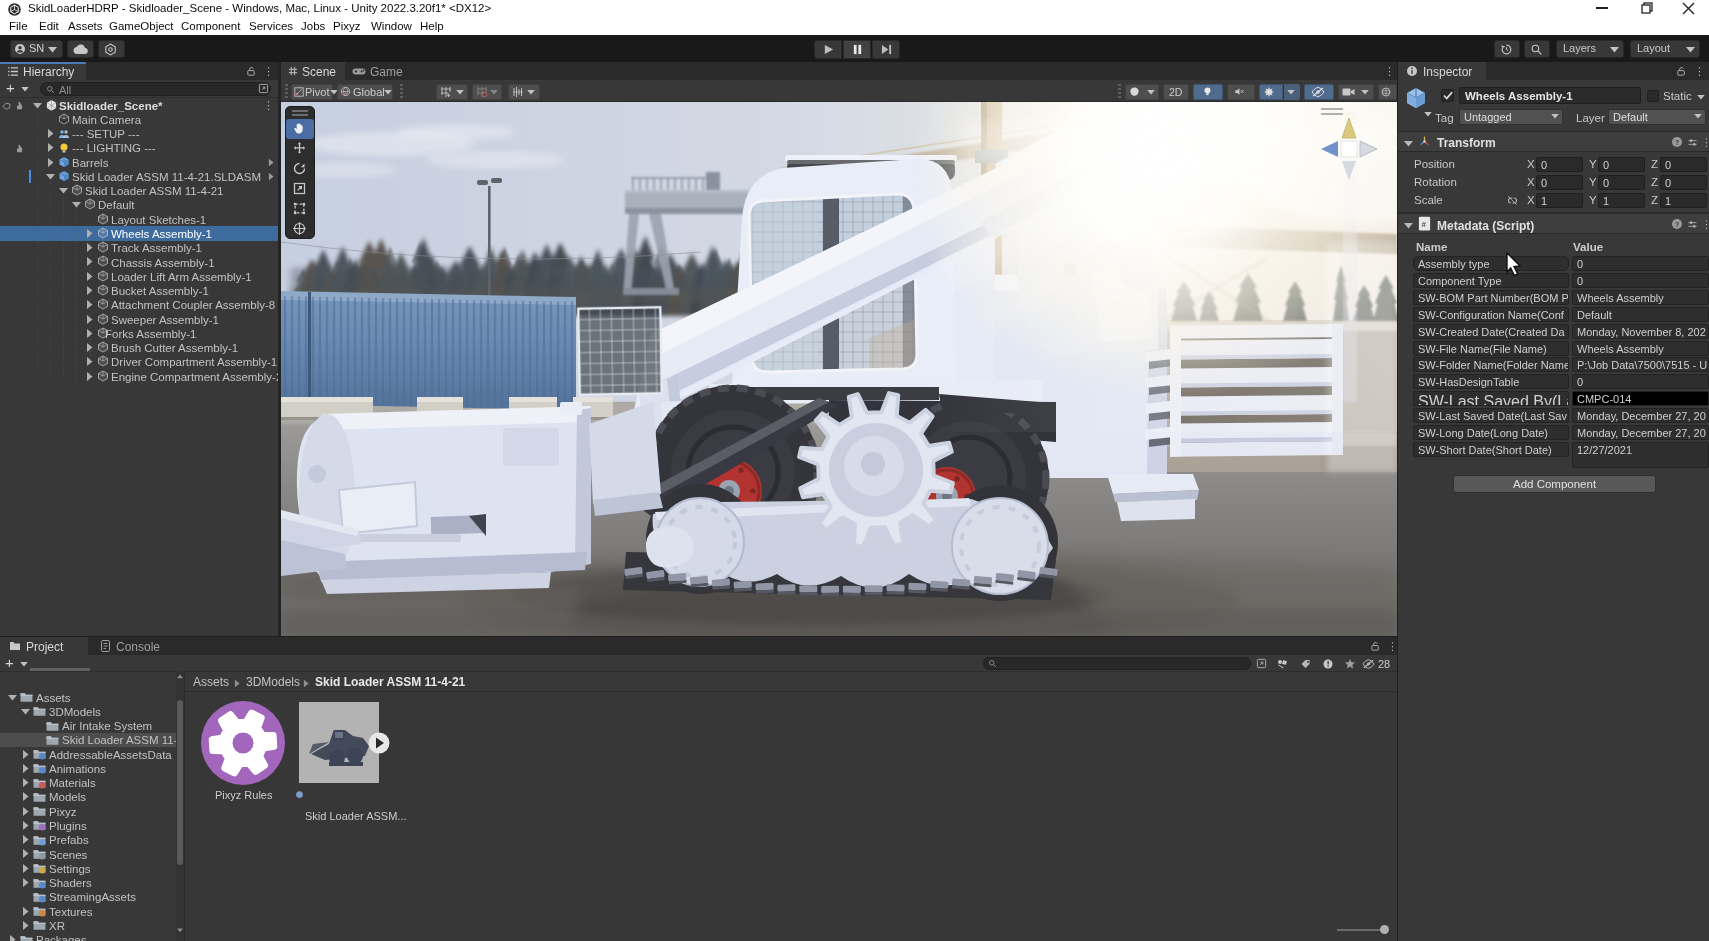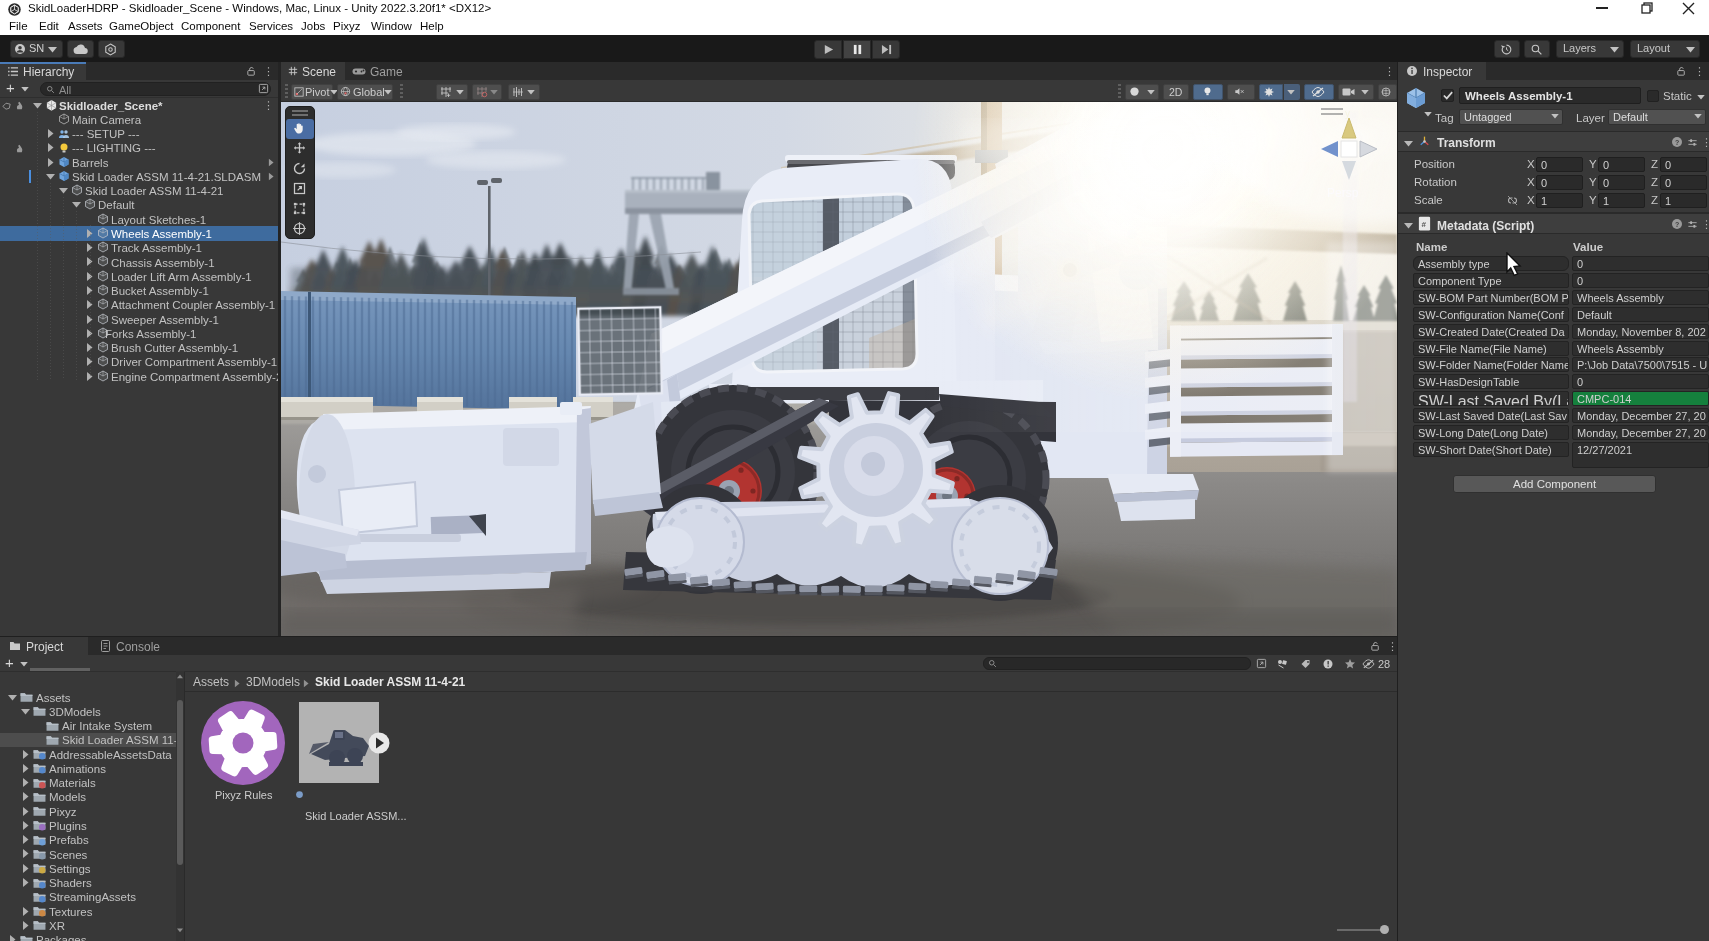--- a/index.html
+++ b/index.html
@@ -244,21 +244,21 @@
       <path d="M12 2v10m0 0l9-5m-9 5l-9-5" stroke="#c2c6cc" stroke-width="1.1" fill="none"></path>
     </svg>
 <div class="abs txt" style="left:111px;top:285.0px;font-size:11.5px;color:#c2c2c2;">Bucket Assembly-1</div>
 <svg class="abs" style="left:86px;top:300px" width="7" height="9" viewBox="0 0 7 9">
       <path d="M1 0l5.5 4.5L1 9z" fill="#b0b0b0"></path>
     </svg>
 <svg class="abs" style="left:97px;top:298px" width="12" height="12" viewBox="0 0 24 24">
       <path d="M12 2l9 5v10l-9 5-9-5V7z" fill="#c9cdd2" fill-opacity="0.15" stroke="#c2c6cc" stroke-width="1.5"></path>
       <path d="M12 2v10m0 0l9-5m-9 5l-9-5" stroke="#c2c6cc" stroke-width="1.1" fill="none"></path>
     </svg>
-<div class="abs txt" style="left:111px;top:299.3px;font-size:11.5px;color:#c2c2c2;">Attachment Coupler Assembly-1</div>
+<div class="abs txt" style="left:111px;top:299.3px;font-size:11.5px;color:#c2c2c2;">Attachment Coupler Assembly-8</div>
 <svg class="abs" style="left:86px;top:315px" width="7" height="9" viewBox="0 0 7 9">
       <path d="M1 0l5.5 4.5L1 9z" fill="#b0b0b0"></path>
     </svg>
 <svg class="abs" style="left:97px;top:313px" width="12" height="12" viewBox="0 0 24 24">
       <path d="M12 2l9 5v10l-9 5-9-5V7z" fill="#c9cdd2" fill-opacity="0.15" stroke="#c2c6cc" stroke-width="1.5"></path>
       <path d="M12 2v10m0 0l9-5m-9 5l-9-5" stroke="#c2c6cc" stroke-width="1.1" fill="none"></path>
     </svg>
 <div class="abs txt" style="left:111px;top:313.5px;font-size:11.5px;color:#c2c2c2;">Sweeper Assembly-1</div>
 <svg class="abs" style="left:86px;top:329px" width="7" height="9" viewBox="0 0 7 9">
       <path d="M1 0l5.5 4.5L1 9z" fill="#b0b0b0"></path>
@@ -1363,21 +1363,21 @@
 <div class="abs" style="left:1572px;top:306.7px;width:137px;height:15px;background:#2e2e2e;border:1px solid #232323;border-radius:2px;font-size:11px;color:#cfcfcf;padding:1px 0 0 4px;overflow:hidden;white-space:nowrap;">Default</div>
 <div class="abs" style="left:1413px;top:323.6px;width:156px;height:15px;background:#2e2e2e;border:1px solid #232323;border-radius:2px;font-size:11px;color:#cfcfcf;padding:1px 0 0 4px;overflow:hidden;white-space:nowrap;">SW-Created Date(Created Da</div>
 <div class="abs" style="left:1572px;top:323.6px;width:137px;height:15px;background:#2e2e2e;border:1px solid #232323;border-radius:2px;font-size:11px;color:#cfcfcf;padding:1px 0 0 4px;overflow:hidden;white-space:nowrap;">Monday, November 8, 202</div>
 <div class="abs" style="left:1413px;top:340.5px;width:156px;height:15px;background:#2e2e2e;border:1px solid #232323;border-radius:2px;font-size:11px;color:#cfcfcf;padding:1px 0 0 4px;overflow:hidden;white-space:nowrap;">SW-File Name(File Name)</div>
 <div class="abs" style="left:1572px;top:340.5px;width:137px;height:15px;background:#2e2e2e;border:1px solid #232323;border-radius:2px;font-size:11px;color:#cfcfcf;padding:1px 0 0 4px;overflow:hidden;white-space:nowrap;">Wheels Assembly</div>
 <div class="abs" style="left:1413px;top:357.4px;width:156px;height:15px;background:#2e2e2e;border:1px solid #232323;border-radius:2px;font-size:11px;color:#cfcfcf;padding:1px 0 0 4px;overflow:hidden;white-space:nowrap;">SW-Folder Name(Folder Name</div>
 <div class="abs" style="left:1572px;top:357.4px;width:137px;height:15px;background:#2e2e2e;border:1px solid #232323;border-radius:2px;font-size:11px;color:#cfcfcf;padding:1px 0 0 4px;overflow:hidden;white-space:nowrap;">P:\Job Data\7500\7515 - U</div>
 <div class="abs" style="left:1413px;top:374.3px;width:156px;height:15px;background:#2e2e2e;border:1px solid #232323;border-radius:2px;font-size:11px;color:#cfcfcf;padding:1px 0 0 4px;overflow:hidden;white-space:nowrap;">SW-HasDesignTable</div>
 <div class="abs" style="left:1572px;top:374.3px;width:137px;height:15px;background:#2e2e2e;border:1px solid #232323;border-radius:2px;font-size:11px;color:#cfcfcf;padding:1px 0 0 4px;overflow:hidden;white-space:nowrap;">0</div>
 <div class="abs" style="left:1413px;top:391.2px;width:156px;height:15px;background:#2e2e2e;border:1px solid #232323;border-radius:2px;font-size:16px;color:#cfcfcf;padding:1px 0 0 4px;overflow:hidden;white-space:nowrap;">SW-Last Saved By(Last Saved</div>
-<div class="abs" style="left:1572px;top:391.2px;width:137px;height:15px;background:#15803d;border:1px solid #232323;border-radius:2px;font-size:11px;color:#cfcfcf;padding:1px 0 0 4px;overflow:hidden;white-space:nowrap;">CMPC-014</div>
+<div class="abs" style="left:1572px;top:391.2px;width:137px;height:15px;background:#000000;border:1px solid #232323;border-radius:2px;font-size:11px;color:#cfcfcf;padding:1px 0 0 4px;overflow:hidden;white-space:nowrap;">CMPC-014</div>
 <div class="abs" style="left:1413px;top:408.1px;width:156px;height:15px;background:#2e2e2e;border:1px solid #232323;border-radius:2px;font-size:11px;color:#cfcfcf;padding:1px 0 0 4px;overflow:hidden;white-space:nowrap;">SW-Last Saved Date(Last Sav</div>
 <div class="abs" style="left:1572px;top:408.1px;width:137px;height:15px;background:#2e2e2e;border:1px solid #232323;border-radius:2px;font-size:11px;color:#cfcfcf;padding:1px 0 0 4px;overflow:hidden;white-space:nowrap;">Monday, December 27, 20</div>
 <div class="abs" style="left:1413px;top:425.0px;width:156px;height:15px;background:#2e2e2e;border:1px solid #232323;border-radius:2px;font-size:11px;color:#cfcfcf;padding:1px 0 0 4px;overflow:hidden;white-space:nowrap;">SW-Long Date(Long Date)</div>
 <div class="abs" style="left:1572px;top:425.0px;width:137px;height:15px;background:#2e2e2e;border:1px solid #232323;border-radius:2px;font-size:11px;color:#cfcfcf;padding:1px 0 0 4px;overflow:hidden;white-space:nowrap;">Monday, December 27, 20</div>
 <div class="abs" style="left:1413px;top:441.9px;width:156px;height:15px;background:#2e2e2e;border:1px solid #232323;border-radius:2px;font-size:11px;color:#cfcfcf;padding:1px 0 0 4px;overflow:hidden;white-space:nowrap;">SW-Short Date(Short Date)</div>
 <div class="abs" style="left:1572px;top:441.9px;width:137px;height:26px;background:#2e2e2e;border:1px solid #232323;border-radius:2px;font-size:11px;color:#cfcfcf;padding:1px 0 0 4px;overflow:hidden;white-space:nowrap;">12/27/2021</div>
 <div class="abs" style="left:1453px;top:475px;width:203px;height:18px;background:#585858;border:1px solid #303030;border-radius:3px;"></div>
 <div class="abs txt" style="left:1513px;top:478px;font-size:11.5px;color:#e0e0e0;">Add Component</div>
 <svg class="abs" style="left:1505px;top:252px" width="19" height="26" viewBox="0 0 19 26">
       <path d="M2 1l13 13-6 .6 3.6 7.2-3.4 1.6-3.5-7.4L2 20z" fill="#ffffff" stroke="#111111" stroke-width="1.4"></path>

